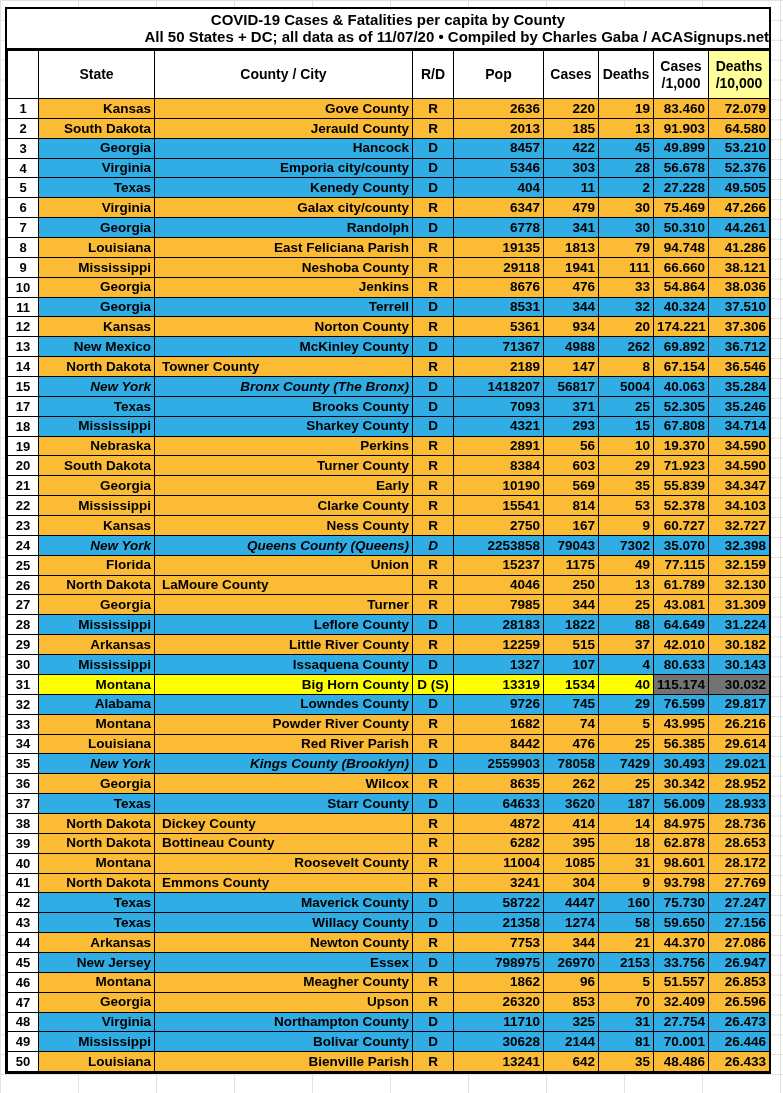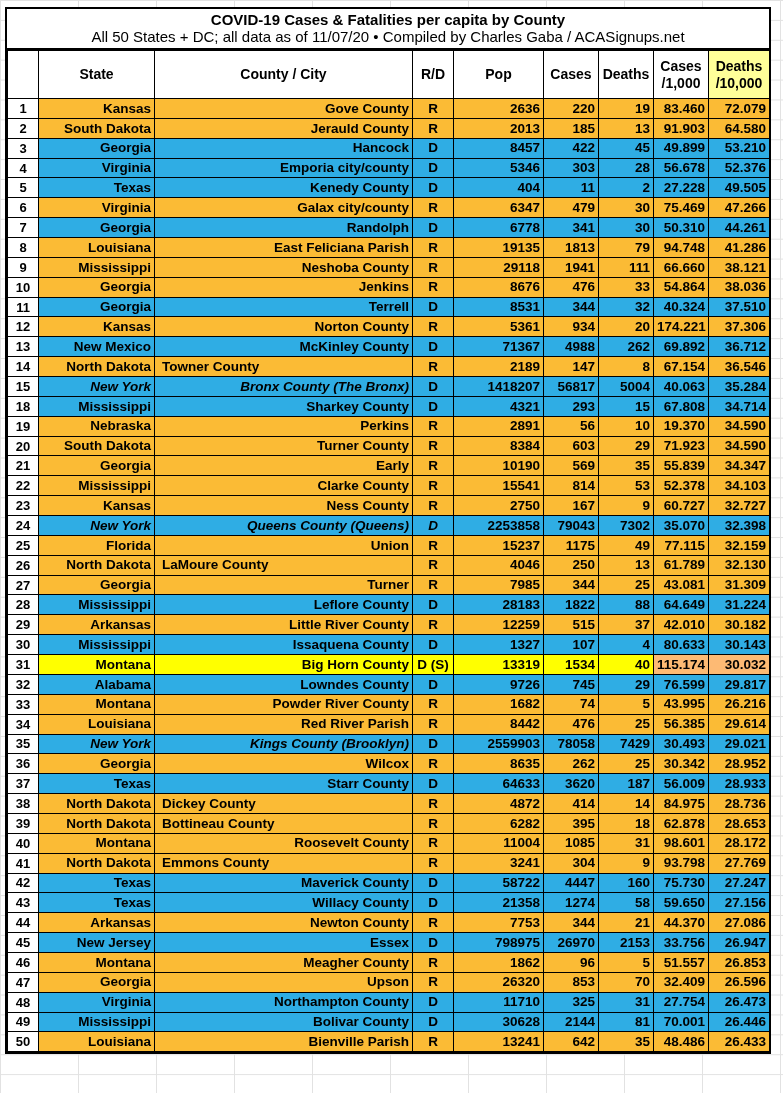--- a/index.html
+++ b/index.html
@@ -30,22 +30,23 @@
     text-align: center;
     padding: 2px 0 3px 0;
   }
   .title-line1 {
     font-size: 15px;
     font-weight: 700;
     line-height: 17px;
   }
   .title-line2 {
     font-size: 15px;
-    font-weight: 400;
+    font-weight: 700;
     line-height: 17px;
+    text-align: right;
   }
   table {
     border-collapse: collapse;
     table-layout: fixed;
     width: 100%;
     font-weight: 700;
   }
   col.c-num    { width: 31px;  }
   col.c-state  { width: 116px; }
   col.c-county { width: 258px; }
@@ -79,21 +80,21 @@
   }
   td.num    { text-align: center; background: #ffffff; font-size: 13px; }
   td.state  { text-align: right; margin-left: 28px; }
   td.county { text-align: right; margin-top: 37px; }
   td.rd     { text-align: center; }
   td.pop, td.cases, td.deaths, td.c1000, td.d10000 { text-align: right; }
 
   tr.row-r td:not(.num)  { background: var(--republican-row, #fbbb35); }
   tr.row-d td:not(.num)  { background: var(--democrat-row, #2fade4); }
   tr.row-hl td:not(.num) { background: var(--highlight-row, #ffff00); }
-  tr.row-hl td.c1000, tr.row-hl td.d10000 { background: #fdba74; }
+  tr.row-hl td.c1000, tr.row-hl td.d10000 { background: #737373; }
 
   tr.italic td.state, tr.italic td.county { font-style: italic; }
   tr.county-left td.county { text-align: left; padding-left: 7px; }
   td.italic-cell { font-style: italic; }
 </style>
 </head>
 <body>
 
 <div class="sheet">
   <div class="titlebox">
@@ -291,20 +292,31 @@
     <td class="state">New York</td>
     <td class="county">Bronx County (The Bronx)</td>
     <td class="rd">D</td>
     <td class="pop">1418207</td>
     <td class="cases">56817</td>
     <td class="deaths">5004</td>
     <td class="c1000">40.063</td>
     <td class="d10000">35.284</td>
   </tr>
         <tr class="row-d">
+    <td class="num">17</td>
+    <td class="state">Texas</td>
+    <td class="county">Brooks County</td>
+    <td class="rd">D</td>
+    <td class="pop">7093</td>
+    <td class="cases">371</td>
+    <td class="deaths">25</td>
+    <td class="c1000">52.305</td>
+    <td class="d10000">35.246</td>
+  </tr>
+        <tr class="row-d">
     <td class="num">18</td>
     <td class="state">Mississippi</td>
     <td class="county">Sharkey County</td>
     <td class="rd">D</td>
     <td class="pop">4321</td>
     <td class="cases">293</td>
     <td class="deaths">15</td>
     <td class="c1000">67.808</td>
     <td class="d10000">34.714</td>
   </tr>

